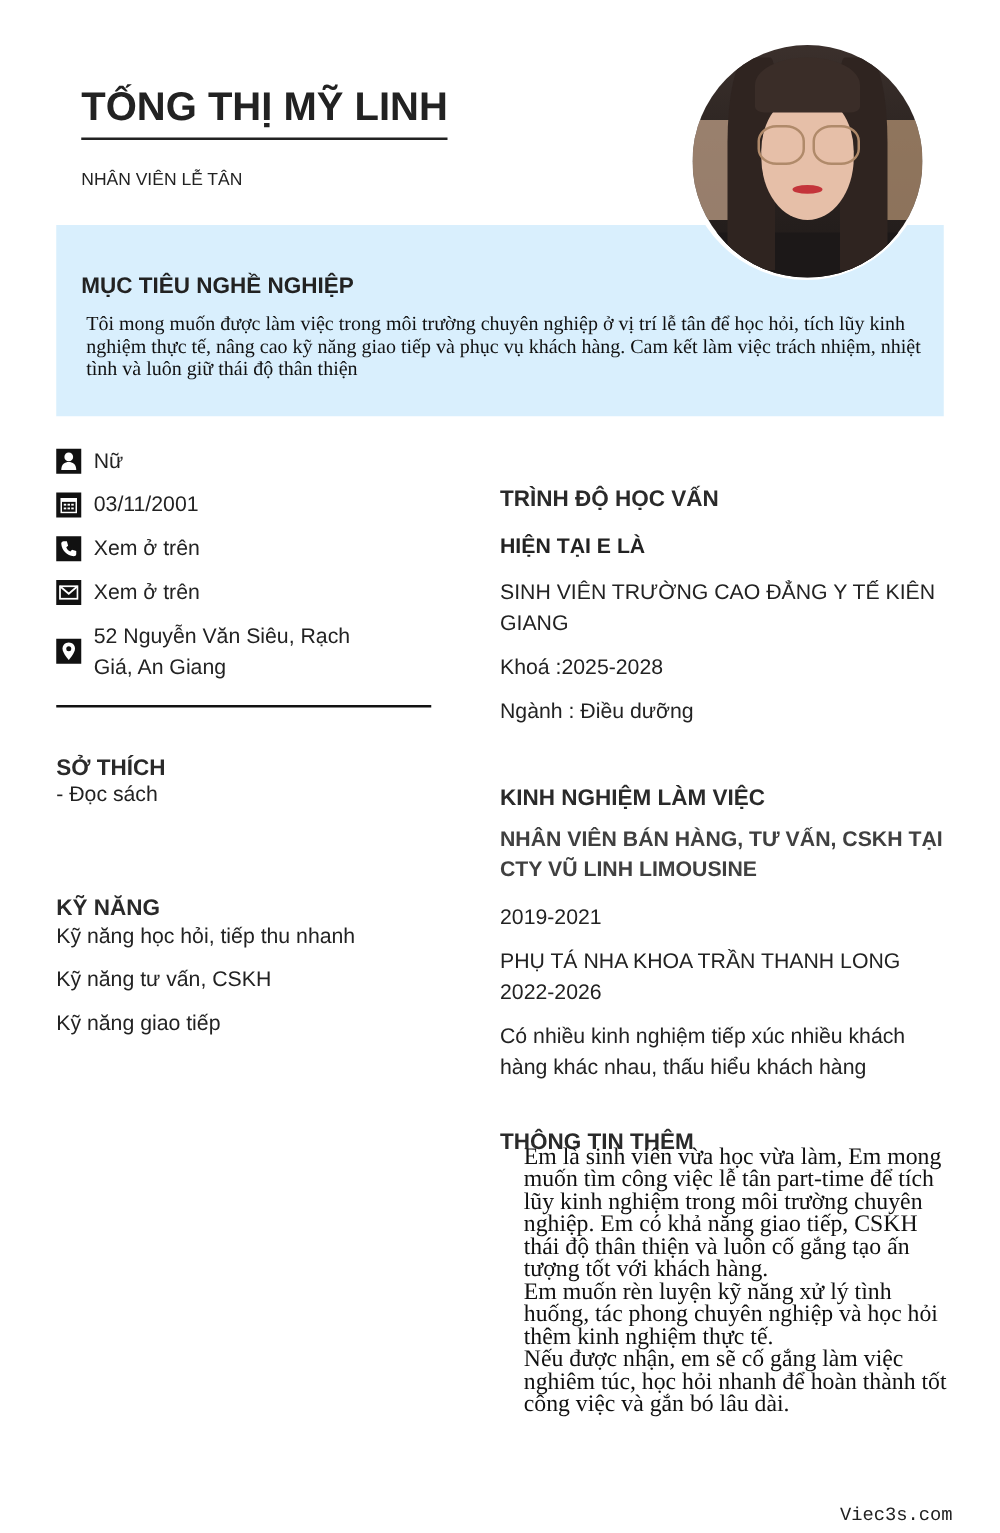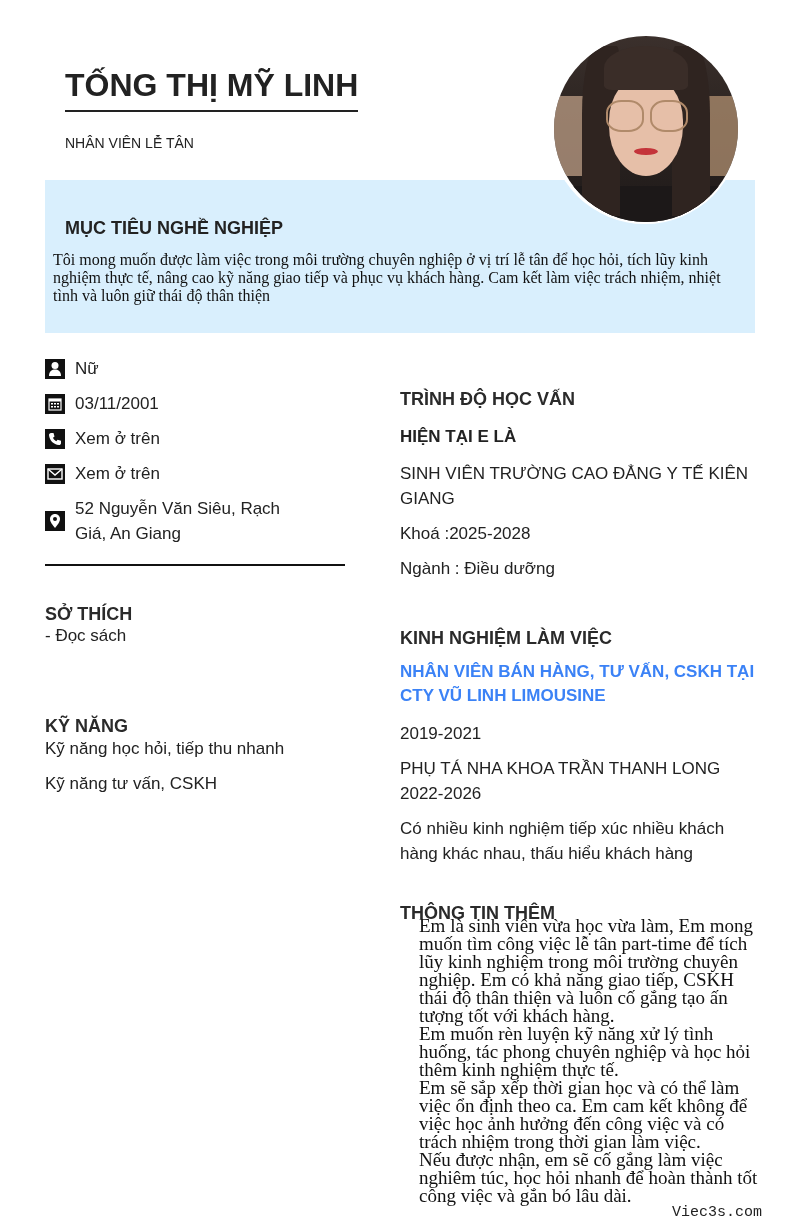--- a/index.html
+++ b/index.html
@@ -6,21 +6,21 @@
     body { width: 800px; height: 1226px; position: relative; overflow: hidden; color: #222222; font-family: "Liberation Sans", "DejaVu Sans", sans-serif; }
     .abs { position: absolute; }
 
     
     .name { left: 65px; top: 66px; font-size: 32px; font-weight: 700; color: #222222; letter-spacing: 0px; padding-bottom: 6px; border-bottom: 2px solid #222222; line-height: 38px; white-space: nowrap; }
     .position { left: 65px; top: 118px; font-size: 14px; color: #222222; line-height: 24px; white-space: nowrap; margin-top: 13px; }
 
     
     .objective { left: 45px; top: 180px; width: 710px; height: 153px; background: #d9effd; }
     .objective .heading { position: absolute; left: 20px; top: 36px; font-size: 18px; font-weight: 700; color: #222222; line-height: 24px; }
-    .objective .text { position: absolute; left: 8px; top: 71px; width: 680px; font-family: "Liberation Serif", "DejaVu Serif", serif; font-size: 16px; line-height: 18px; color: #111111; }
+    .objective .text { position: absolute; left: 24px; top: 71px; width: 680px; font-family: "Liberation Serif", "DejaVu Serif", serif; font-size: 16px; line-height: 18px; color: #111111; }
 
     
     .avatar { left: 549px; top: 32px; width: 192px; height: 192px; border-radius: 50%; background: #ffffff; }
     .avatar-inner { position: absolute; left: 5px; top: 4px; width: 184px; height: 186px; border-radius: 50%; overflow: hidden;
       background: radial-gradient(ellipse 38px 46px at 50% 46%, #e9bda6 0%, #dcae97 60%, rgba(0,0,0,0) 100%),
                   linear-gradient(180deg, #3b302c 0%, #2d2522 40%, #1f1a19 100%); }
     .avatar-inner .bg-l { position: absolute; left: 0; top: 60px; width: 30px; height: 80px; background: #c8a78d; opacity: 0.7; }
     .avatar-inner .bg-r { position: absolute; right: 0; top: 60px; width: 30px; height: 80px; background: #b99776; opacity: 0.7; }
     .avatar-inner .face { position: absolute; left: 55px; top: 40px; width: 74px; height: 100px; border-radius: 45% 45% 50% 50%; background: #e6bfa8; }
     .avatar-inner .hair-l { position: absolute; left: 28px; top: 10px; width: 38px; height: 170px; border-radius: 40% 10% 0 0; background: #2f2420; }
@@ -52,21 +52,21 @@
     .skills { left: 45px; top: 736px; width: 300px; }
     .skills .body-text { margin-bottom: 10px; }
 
     
     .edu-title { left: 400px; top: 368px; }
     .edu-sub { left: 400px; top: 425px; font-size: 17px; font-weight: 700; color: #222222; line-height: 24px; }
     .edu-body { left: 400px; top: 461px; width: 355px; }
     .edu-body .body-text { margin-bottom: 10px; }
 
     .exp-title { left: 400px; top: 607px; }
-    .exp-job { left: 400px; top: 660px; width: 355px; font-size: 17px; font-weight: 700; color: #3b82f6; line-height: 24px; }
+    .exp-job { left: 400px; top: 660px; width: 355px; font-size: 17px; font-weight: 700; color: #404040; line-height: 24px; }
     .exp-body { left: 400px; top: 721px; width: 355px; }
     .exp-body .body-text { margin-bottom: 10px; }
 
     .more-title { left: 400px; top: 882px; }
     .more-body { left: 419px; top: 917px; width: 340px; font-family: "Liberation Serif", "DejaVu Serif", serif; font-size: 19px; line-height: 18px; color: #111111; }
     .more-body p { margin: 0; }
 
     .watermark { left: 672px; top: 1203px; font-family: "Liberation Mono", "DejaVu Sans Mono", monospace; font-size: 15px; color: #222222; line-height: 20px; }
   </style>
 </head>
@@ -154,20 +154,21 @@
 
 <div class="abs sec-title hobbies-title">SỞ THÍCH</div>
 <div class="abs hobbies">
   <div class="body-text">- Đọc sách</div>
 </div>
 
 <div class="abs sec-title skills-title">KỸ NĂNG</div>
 <div class="abs skills">
   <div class="body-text">Kỹ năng học hỏi, tiếp thu nhanh</div>
   <div class="body-text">Kỹ năng tư vấn, CSKH</div>
+  <div class="body-text">Kỹ năng giao tiếp</div>
 </div>
 
 <div class="abs sec-title edu-title">TRÌNH ĐỘ HỌC VẤN</div>
 <div class="abs edu-sub">HIỆN TẠI E LÀ</div>
 <div class="abs edu-body">
   <div class="body-text">SINH VIÊN TRƯỜNG CAO ĐẲNG Y TẾ KIÊN GIANG</div>
   <div class="body-text">Khoá :2025-2028</div>
   <div class="body-text">Ngành : Điều dưỡng</div>
 </div>
 
@@ -179,17 +180,16 @@
     <div>PHỤ TÁ NHA KHOA TRẦN THANH LONG</div>
     <div>2022-2026</div>
   </div>
   <div class="body-text">Có nhiều kinh nghiệm tiếp xúc nhiều khách hàng khác nhau, thấu hiểu khách hàng</div>
 </div>
 
 <div class="abs sec-title more-title">THÔNG TIN THÊM</div>
 <div class="abs more-body">
   <p>Em là sinh viên vừa học vừa làm, Em mong muốn tìm công việc lễ tân part-time để tích lũy kinh nghiệm trong môi trường chuyên nghiệp. Em có khả năng giao tiếp, CSKH thái độ thân thiện và luôn cố gắng tạo ấn tượng tốt với khách hàng.</p>
   <p>Em muốn rèn luyện kỹ năng xử lý tình huống, tác phong chuyên nghiệp và học hỏi thêm kinh nghiệm thực tế.</p>
-  <p>Em sẽ sắp xếp thời gian học và có thể làm việc ổn định theo ca. Em cam kết không để việc học ảnh hưởng đến công việc và có trách nhiệm trong thời gian làm việc.</p>
   <p>Nếu được nhận, em sẽ cố gắng làm việc nghiêm túc, học hỏi nhanh để hoàn thành tốt công việc và gắn bó lâu dài.</p>
 </div>
 
 <div class="abs watermark">Viec3s.com</div>
 
 </body></html>

